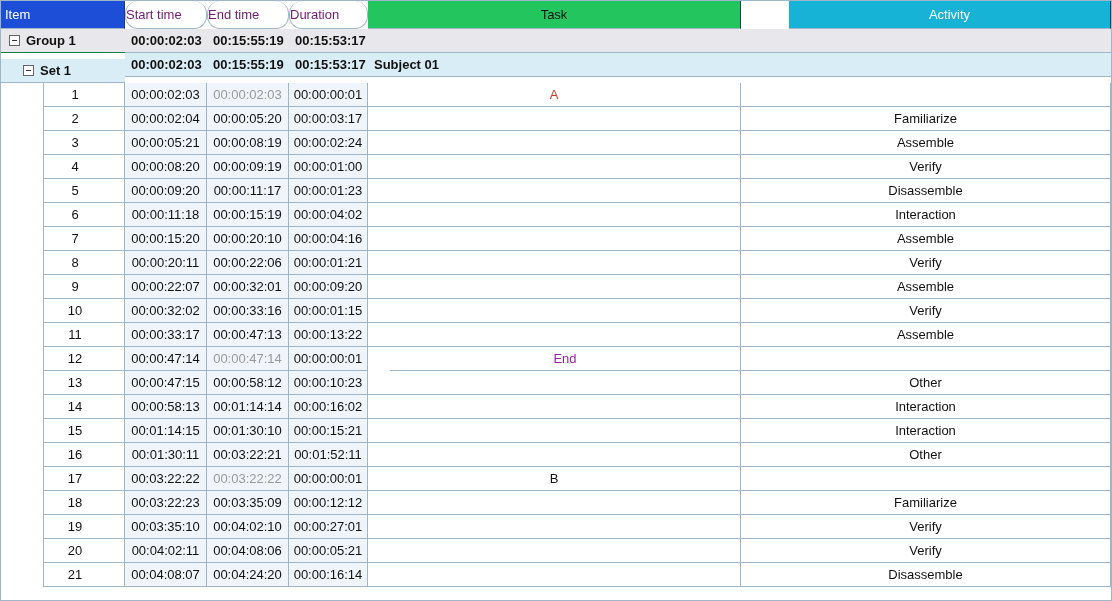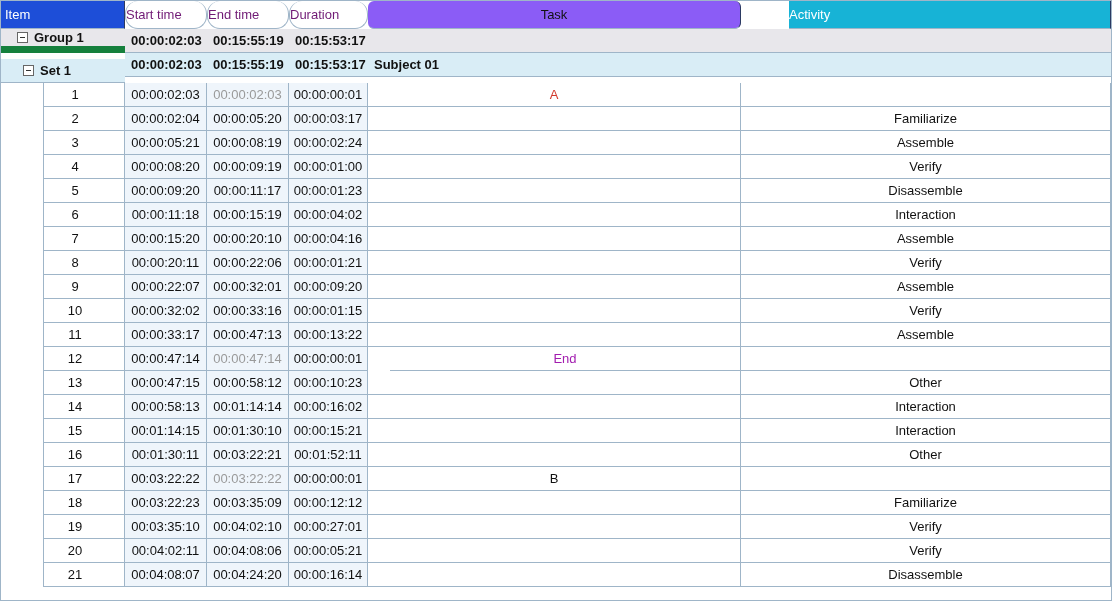--- a/index.html
+++ b/index.html
@@ -42,44 +42,43 @@
   .th-time {
     background: #fff;
     color: #701a75;
     text-align: left;
     border-right: 1px solid #9fb5c8 !important;
     border-left: 1px solid #9fb5c8;
     font-weight: 400;
     border-radius: 13px;
   }
   .th-task {
-    background: #8b5cf6;
+    background: #22c55e;
     color: #111;
     text-align: center;
     font-weight: 400;
-    border-radius: 6px;
   }
   .th-activity {
     background: #17b3d6;
     color: #fff;
-    text-align: left;
+    text-align: center;
     font-weight: 400;
     margin-left: 48px;
   }
   .group-row, .set-row {
     display: contents;
   }
   .group-row .cell-label {
     background: #e8e7eb;
     font-weight: 700;
-    padding-left: 16px;
+    padding-left: 8px;
     display: flex;
     align-items: center;
     height: 24px;
-    border-bottom: 7px solid #15803d;
+    border-bottom: 1px solid #15803d;
   }
   .group-row .cell-time {
     background: #e8e7eb;
     font-weight: 700;
     text-align: left;
     padding-left: 6px;
     height: 24px;
     line-height: 24px;
     border-bottom: 1px solid #9fb5c8;
   }

